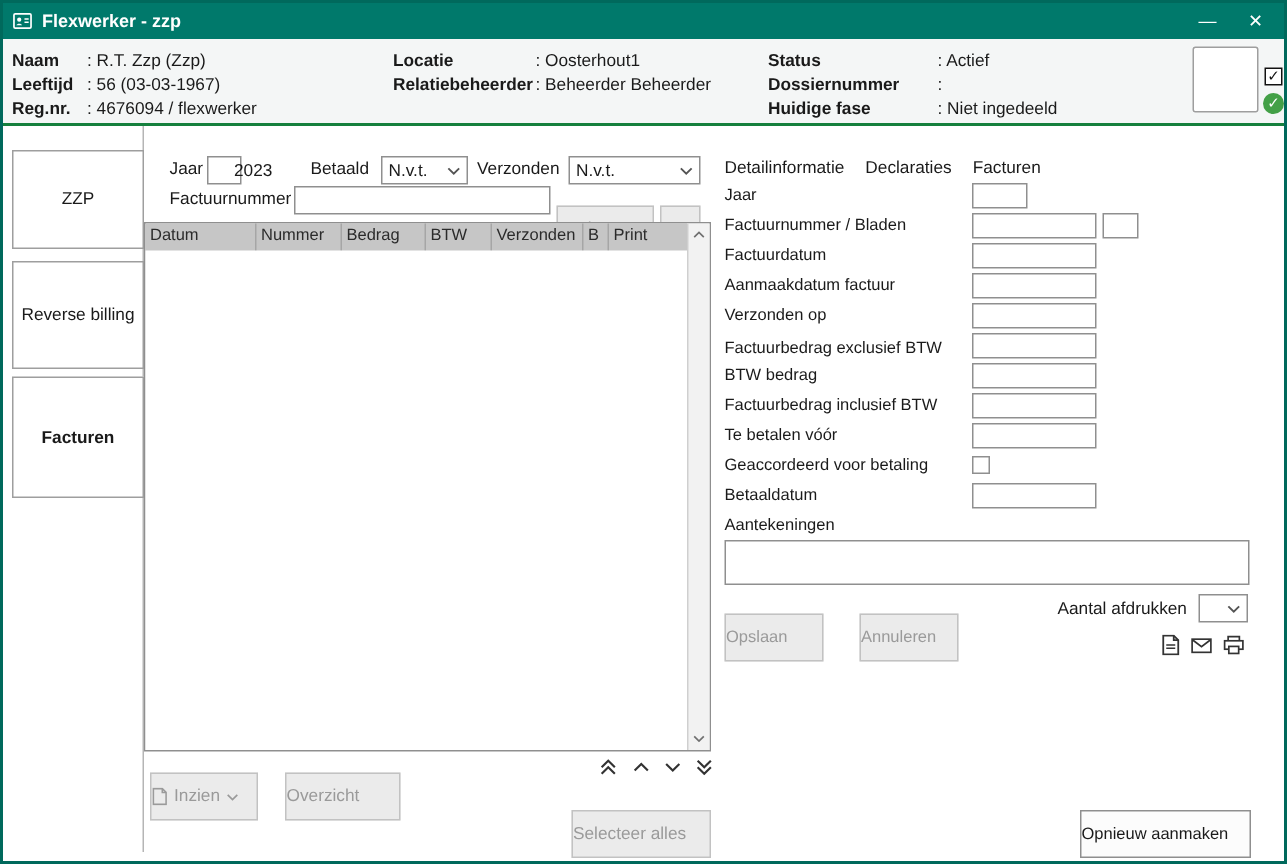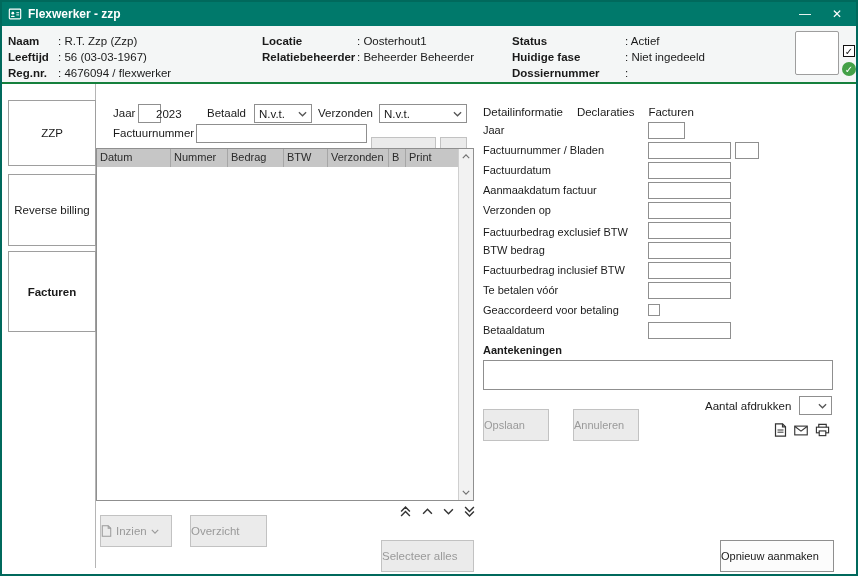--- a/index.html
+++ b/index.html
@@ -121,26 +121,26 @@
           <span class="hlabel">Relatiebeheerder</span>
           <span>: Beheerder Beheerder</span>
         </div>
     </div>
     <div class="hcol hcol3">
       <div class="hrow">
           <span class="hlabel">Status</span>
           <span>: Actief</span>
         </div>
       <div class="hrow">
+          <span class="hlabel">Dossiernummer</span>
+          <span>:</span>
+        </div>
+      <div class="hrow">
           <span class="hlabel">Huidige fase</span>
           <span>: Niet ingedeeld</span>
-        </div>
-      <div class="hrow">
-          <span class="hlabel">Dossiernummer</span>
-          <span>:</span>
         </div>
     </div>
     <div class="photo"></div>
     <div class="chk-ind">✓</div>
     <div class="ok-ind">✓</div>
   </div>
 
   <div class="main">
     <div class="vline"></div>
 
@@ -287,21 +287,21 @@
 
       <span class="dlabel" style="top:198px;">Te betalen vóór</span>
       <input class="dinput" style="top: 198px;">
 
       <span class="dlabel" style="top:218px;">Geaccordeerd voor betaling</span>
       <span class="dcheck" style="top:220px;"></span>
 
       <span class="dlabel" style="top:238px;">Betaaldatum</span>
       <input class="dinput" style="top: 238px;">
 
-      <span class="dlabel" style="top:258px;font-weight:bold;">Aantekeningen</span>
+      <span class="dlabel" style="top:258px;">Aantekeningen</span>
       <textarea class="dtextarea" style=""></textarea>
 
       <button class="btn" style="left:0; top:312px; width:66px;">
         <span>Opslaan</span>
       </button>
       <button class="btn" style="left:90px; top:312px; width:66px;">
         <span>Annuleren</span>
       </button>
 
       <span class="dlabel" style="left:222px; top:314px; font-size:11.5px;">Aantal afdrukken</span>

